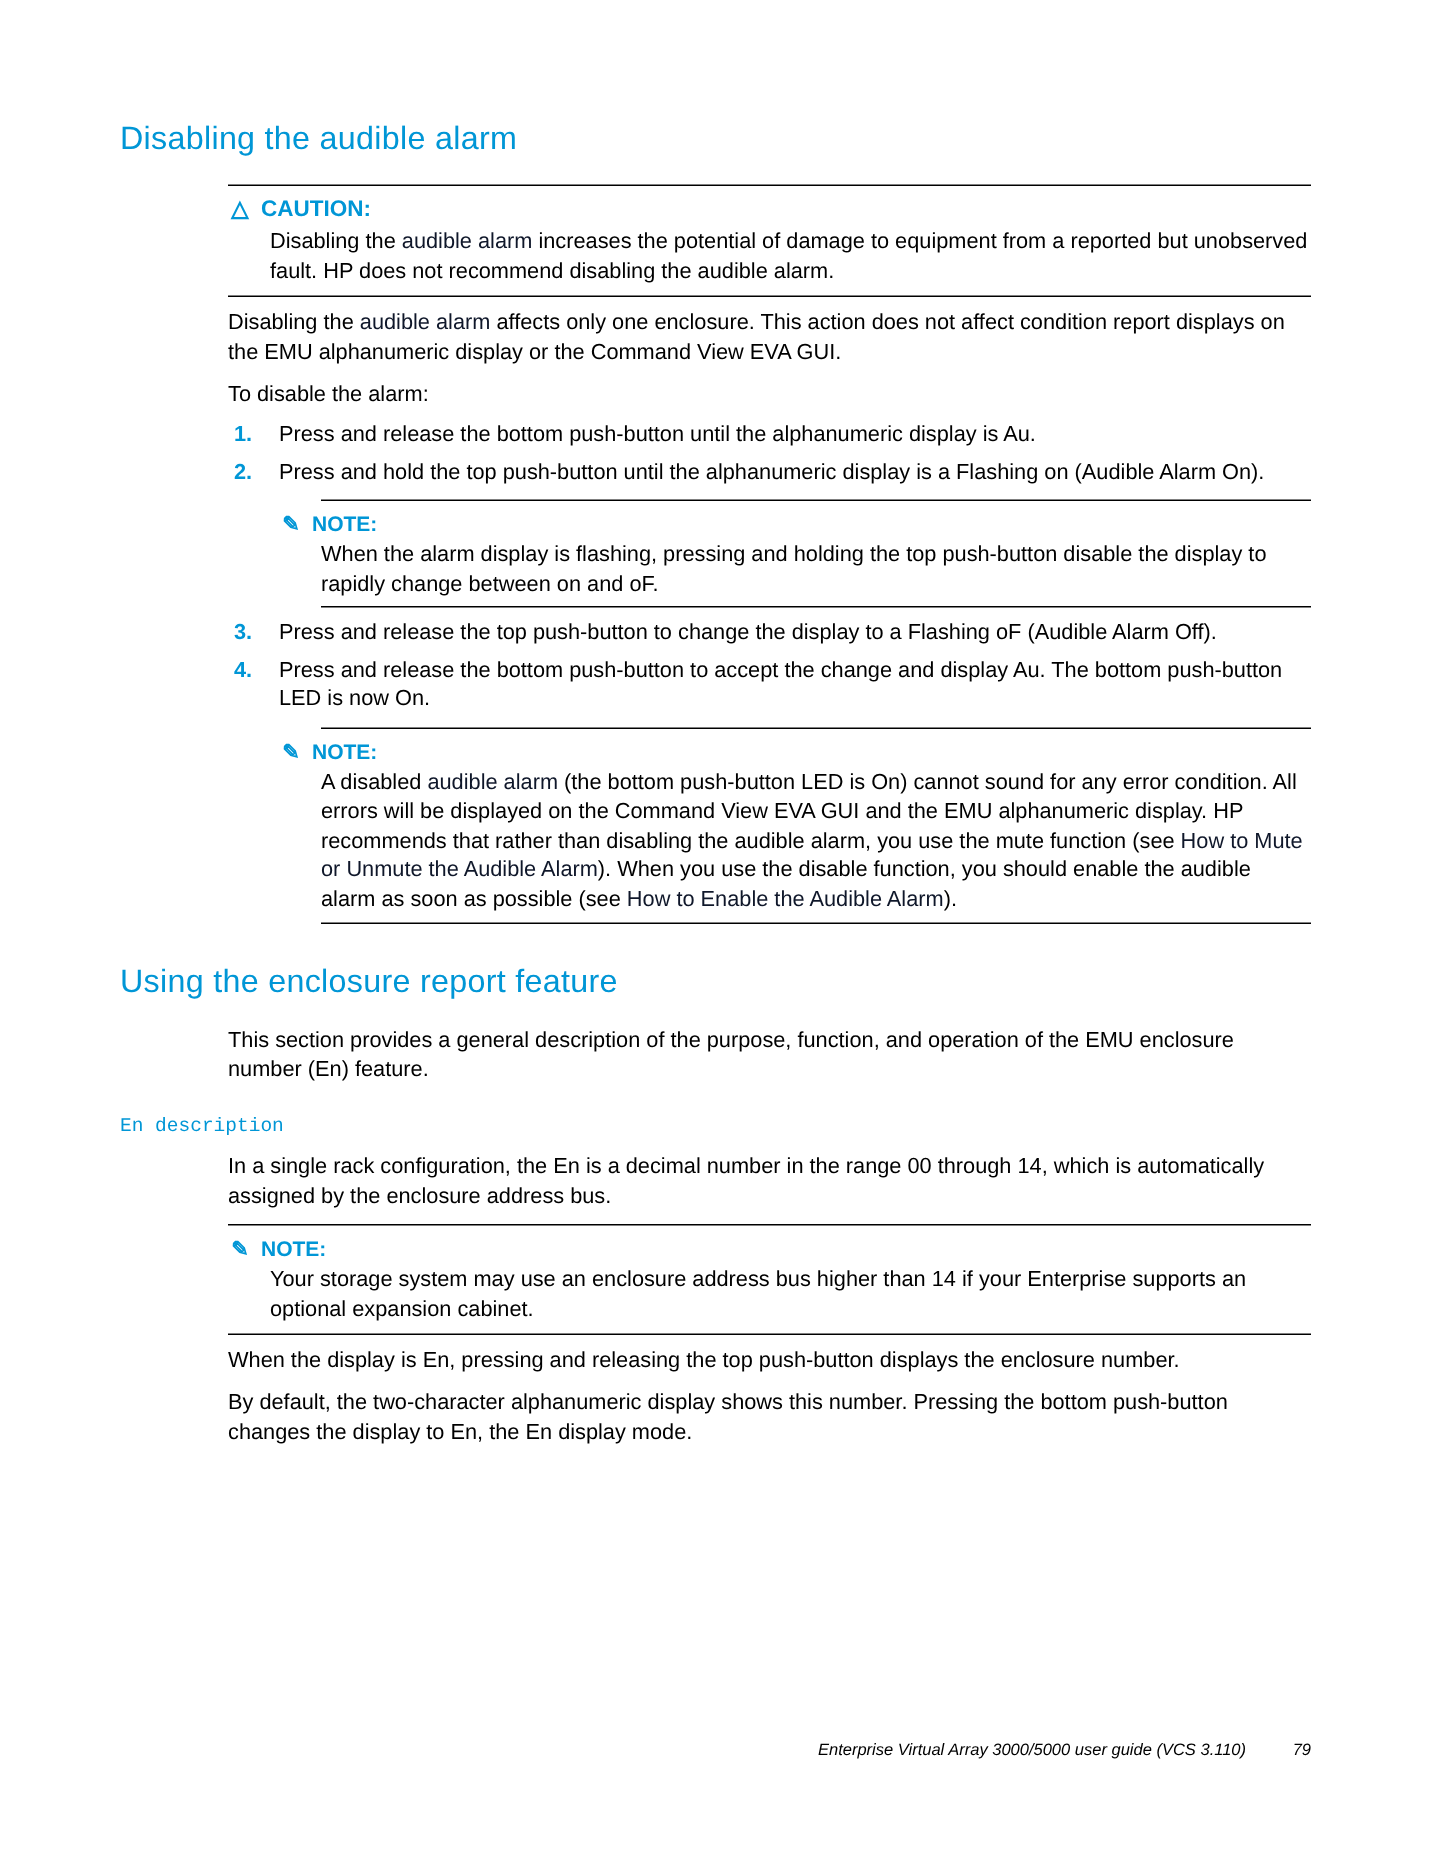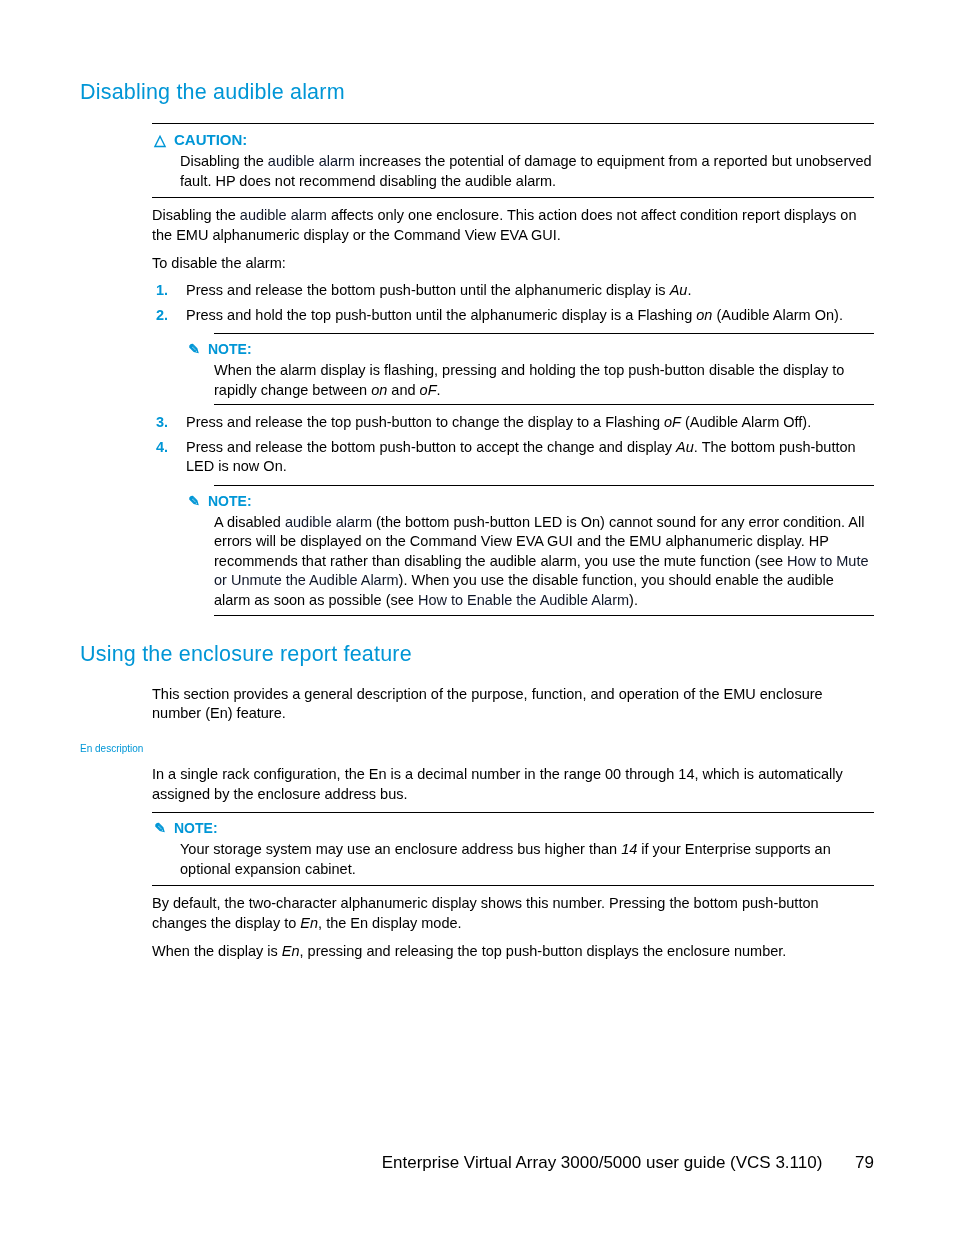--- a/index.html
+++ b/index.html
@@ -20,23 +20,24 @@
   }
   .h1 {
     color: #0096D6;
     font-size: 21.5px;
     font-weight: 300;
     margin: 0 0 16px 0;
     letter-spacing: 0.2px;
   }
   .h2 {
     color: #0096D6;
-    font-size: 10px;
+    font-size: 13px;
     font-weight: 400;
     margin: 18px 0 10px 0;
+    font-family: Liberation Mono, monospace;
   }
   .body-indent {
     margin-left: 72px;
   }
   .rule {
     border: none;
     border-top: 1px solid #000;
     margin: 4px 0 6px 0;
   }
   .callout-head {
@@ -78,27 +79,27 @@
   .note-block {
     margin: 8px 0 8px 28px;
   }
   .note-block .rule {
     margin-left: 0;
   }
   .link {
     color: #0f172a;
   }
   .italic {
-    font-style: italic;
   }
   .footer {
     position: absolute;
     bottom: 60px;
     right: 80px;
-    font-size: 17px;
+    font-size: 11px;
+    font-style: italic;
   }
   .footer .pg {
     margin-left: 28px;
   }
   .icon {
     display: inline-block;
     width: 16px;
     text-align: center;
   }
 </style>
@@ -185,25 +186,25 @@
     <div class="callout-head small">
       <span class="icon">✎</span>
       <span>NOTE:</span>
     </div>
     <div class="callout-body">
       <span>Your storage system may use an enclosure address bus higher than </span><span class="italic">14</span><span> if your Enterprise supports an optional expansion cabinet.</span>
     </div>
     <hr class="rule">
 
     <div class="para">
+      <span>When the display is </span><span class="italic">En</span><span>, pressing and releasing the top push-button displays the enclosure number.</span>
+    </div>
+
+    <div class="para">
       <span>By default, the two-character alphanumeric display shows this number. Pressing the bottom push-button changes the display to </span><span class="italic">En</span><span>, the En display mode.</span>
-    </div>
-
-    <div class="para">
-      <span>When the display is </span><span class="italic">En</span><span>, pressing and releasing the top push-button displays the enclosure number.</span>
     </div>
   </div>
 
   <div class="footer">
     <span>Enterprise Virtual Array 3000/5000 user guide (VCS 3.110)</span>
     <span class="pg">79</span>
   </div>
 
 </div>
 

